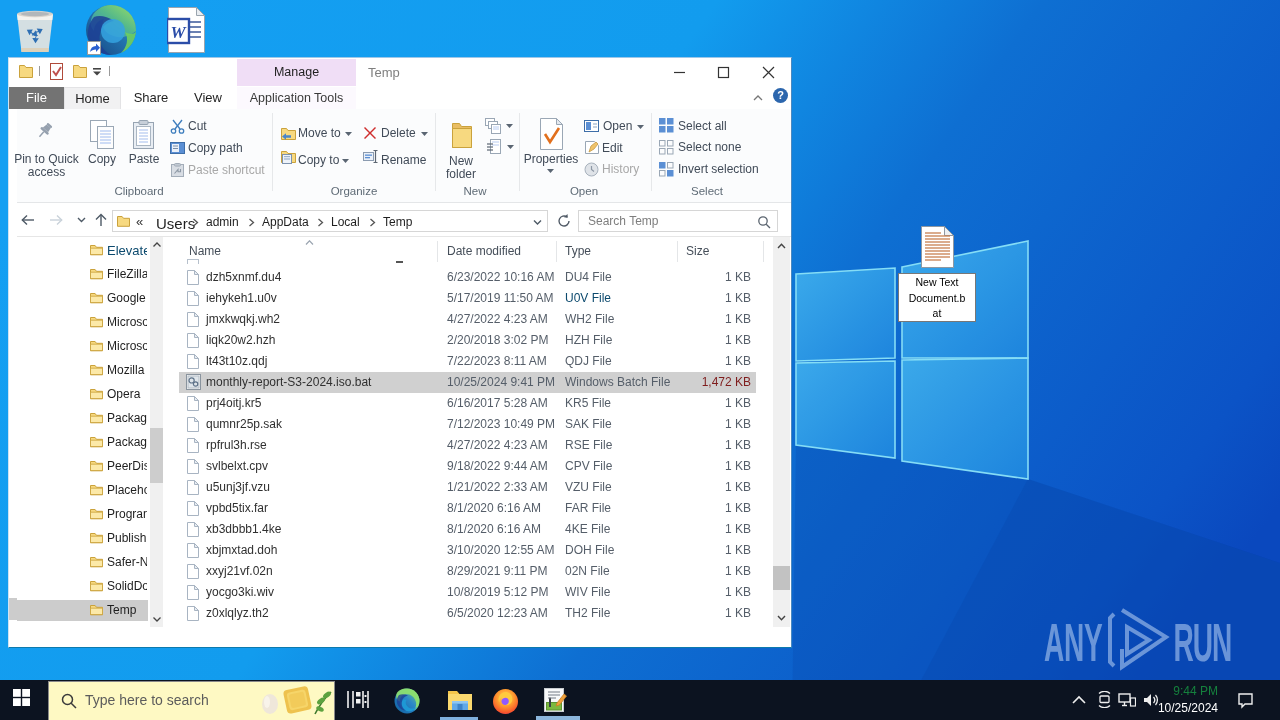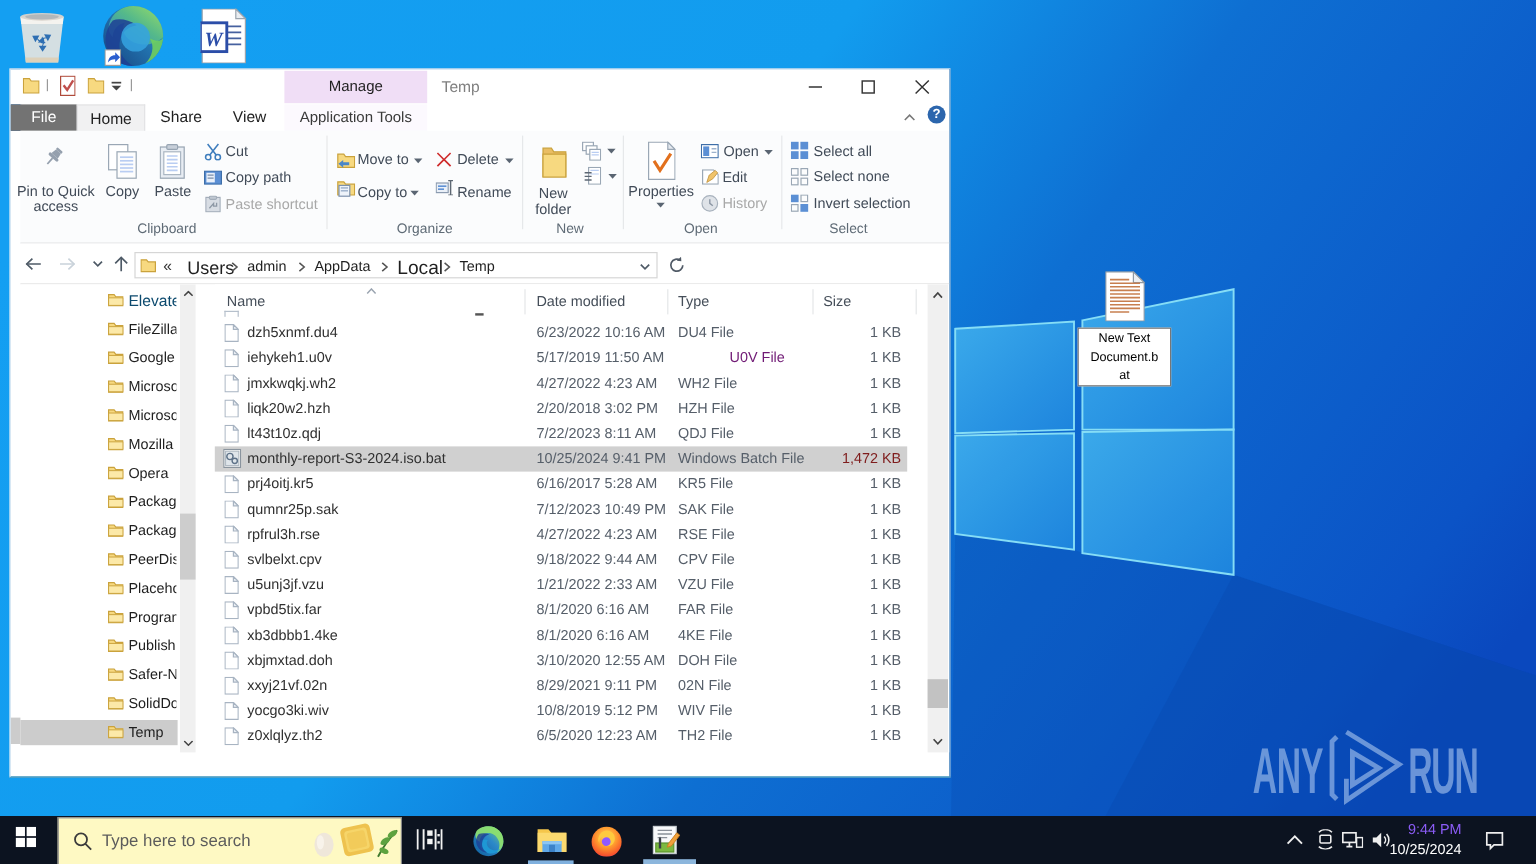--- a/index.html
+++ b/index.html
@@ -404,35 +404,42 @@
             <path d="M1.5 1 l4 3.5 l-4 3.5" stroke="#555" fill="none" stroke-width="1.3"></path>
           </svg>
       <div class="abs" style="left:93px;top:4px;font-size:12px;color:#1f1f1f;white-space:nowrap;">admin</div>
       <svg class="abs" style="left:135px;top:7px" width="7" height="9" viewBox="0 0 7 9">
             <path d="M1.5 1 l4 3.5 l-4 3.5" stroke="#555" fill="none" stroke-width="1.3"></path>
           </svg>
       <div class="abs" style="left:149px;top:4px;font-size:12px;color:#1f1f1f;white-space:nowrap;">AppData</div>
       <svg class="abs" style="left:204px;top:7px" width="7" height="9" viewBox="0 0 7 9">
             <path d="M1.5 1 l4 3.5 l-4 3.5" stroke="#555" fill="none" stroke-width="1.3"></path>
           </svg>
-      <div class="abs" style="left:218px;top:4px;font-size:16px;color:#1f1f1f;white-space:nowrap;">Local</div>
+      <div class="abs" style="left:218px;top:4px;font-size:12px;color:#1f1f1f;white-space:nowrap;">Local</div>
       <svg class="abs" style="left:256px;top:7px" width="7" height="9" viewBox="0 0 7 9">
             <path d="M1.5 1 l4 3.5 l-4 3.5" stroke="#555" fill="none" stroke-width="1.3"></path>
           </svg>
       <div class="abs" style="left:270px;top:4px;font-size:12px;color:#1f1f1f;white-space:nowrap;">Temp</div>
       <svg class="abs" style="left:420px;top:8px" width="9" height="7" viewBox="0 0 9 7">
             <path d="M1 1.5 l3.5 3.5 l3.5 -3.5" fill="none" stroke="#4e5a66" stroke-width="1.4"></path>
           </svg>
     </div>
 
     <svg class="abs" style="left:540px;top:11px" width="14" height="14" viewBox="0 0 14 14">
       <path d="M12 7 a5 5 0 1 1 -2 -4" fill="none" stroke="#505a66" stroke-width="1.4"></path>
       <path d="M10.5 0 l0.3 3.8 l-3.8 -0.5 z" fill="#505a66"></path>
     </svg>
 
+    <div class="abs" style="left:561px;top:7px;width:200px;height:22px;border:1px solid #d6d6d6;background:#fff;">
+      <div class="abs" style="left:9px;top:3px;font-size:12px;color:#7e7e7e;">Search Temp</div>
+      <svg class="abs" style="left:178px;top:4px" width="14" height="14" viewBox="0 0 14 14">
+        <circle cx="6" cy="6" r="4.2" fill="none" stroke="#5a646f" stroke-width="1.3"></circle>
+        <line x1="9.2" y1="9.2" x2="13" y2="13" stroke="#5a646f" stroke-width="1.3"></line>
+      </svg>
+    </div>
   </div>
 
   <div id="content" class="abs" style="left:0;top:179px;width:774px;height:390px;background:#fff;">
     <div class="abs" style="left:0;top:2.5px;width:131px;height:21px;">
       <svg class="abs" style="left:73px;top:4px" width="13" height="12" viewBox="0 0 13 12">
             <path d="M0.5 1.5 h4.6 l1.4 1.8 h6 v7.5 h-12 z" fill="#f7d980" stroke="#caa23c"></path>
             <path d="M0.5 4.2 h12 v6.3 h-12 z" fill="#fce9a8" stroke="#caa23c" stroke-width="0.8"></path>
           </svg>
       <div class="abs" style="left:90px;top:3px;width:40px;font-size:13px;color:#0c4a6e;white-space:nowrap;overflow:hidden;text-align:right;">Elevate</div>
     </div>
@@ -575,21 +582,21 @@
       <div class="abs" style="left:386px;top:3px;color:#555e69;white-space:nowrap;">DU4 File</div>
       <div class="abs" style="left:500px;top:3px;width:72px;text-align:right;color:#555e69;">1 KB</div>
     </div>
     <div class="abs" style="left:162px;top:51px;width:577px;height:21px;font-size:12px;">
       <svg class="abs" style="left:8px;top:3px" width="12" height="15" viewBox="0 0 12 15">
             <path d="M0.5 0.5 h7 l4 4 v10 h-11 z" fill="#fff" stroke="#a8b4c2"></path>
             <path d="M7.5 0.5 l4 4 h-4 z" fill="#e8edf3" stroke="#a8b4c2"></path>
           </svg>
       <div class="abs" style="left:27px;top:3px;color:#303030;white-space:nowrap;">iehykeh1.u0v</div>
       <div class="abs" style="left:268px;top:3px;color:#555e69;white-space:nowrap;">5/17/2019 11:50 AM</div>
-      <div class="abs" style="left:386px;top:3px;color:#701a75;white-space:nowrap;margin-left:43px;">U0V File</div>
+      <div class="abs" style="left:386px;top:3px;color:#0c4a6e;white-space:nowrap;">U0V File</div>
       <div class="abs" style="left:500px;top:3px;width:72px;text-align:right;color:#555e69;">1 KB</div>
     </div>
     <div class="abs" style="left:162px;top:72px;width:577px;height:21px;font-size:12px;">
       <svg class="abs" style="left:8px;top:3px" width="12" height="15" viewBox="0 0 12 15">
             <path d="M0.5 0.5 h7 l4 4 v10 h-11 z" fill="#fff" stroke="#a8b4c2"></path>
             <path d="M7.5 0.5 l4 4 h-4 z" fill="#e8edf3" stroke="#a8b4c2"></path>
           </svg>
       <div class="abs" style="left:27px;top:3px;color:#303030;white-space:nowrap;">jmxkwqkj.wh2</div>
       <div class="abs" style="left:268px;top:3px;color:#555e69;white-space:nowrap;">4/27/2022 4:23 AM</div>
       <div class="abs" style="left:386px;top:3px;color:#555e69;white-space:nowrap;">WH2 File</div>
@@ -866,18 +873,18 @@
   <svg class="abs" style="left:1118px;top:13px" width="18" height="14" viewBox="0 0 18 14">
     <rect x="1" y="1" width="11" height="8" fill="none" stroke="#eee" stroke-width="1.4"></rect>
     <line x1="4" y1="12.5" x2="9" y2="12.5" stroke="#eee" stroke-width="1.4"></line>
     <line x1="6.5" y1="9" x2="6.5" y2="12" stroke="#eee" stroke-width="1.4"></line>
     <rect x="12.5" y="5" width="5" height="8" fill="#0c1320" stroke="#eee" stroke-width="1.2"></rect>
   </svg>
   <svg class="abs" style="left:1143px;top:13px" width="17" height="14" viewBox="0 0 17 14">
     <path d="M1 5 h3 l4 -4 v12 l-4 -4 h-3 z" fill="#eee"></path>
     <path d="M10.5 4 a4.5 4.5 0 0 1 0 6 M12.5 2 a7.5 7.5 0 0 1 0 10" fill="none" stroke="#eee" stroke-width="1.3"></path>
   </svg>
-  <div class="abs" style="left:1156px;top:4px;width:62px;text-align:right;font-size:12px;color:#8b5cf6;">9:44 PM</div>
+  <div class="abs" style="left:1156px;top:4px;width:62px;text-align:right;font-size:12px;color:#15803d;">9:44 PM</div>
   <div class="abs" style="left:1146px;top:21px;width:72px;text-align:right;font-size:12px;color:#fff;">10/25/2024</div>
   <svg class="abs" style="left:1237px;top:12px" width="17" height="17" viewBox="0 0 17 17">
     <path d="M2 2 h13 v10 h-7 l-3 3 v-3 h-3 z" fill="none" stroke="#eee" stroke-width="1.4"></path>
   </svg>
 </div>
 
 </body></html>

